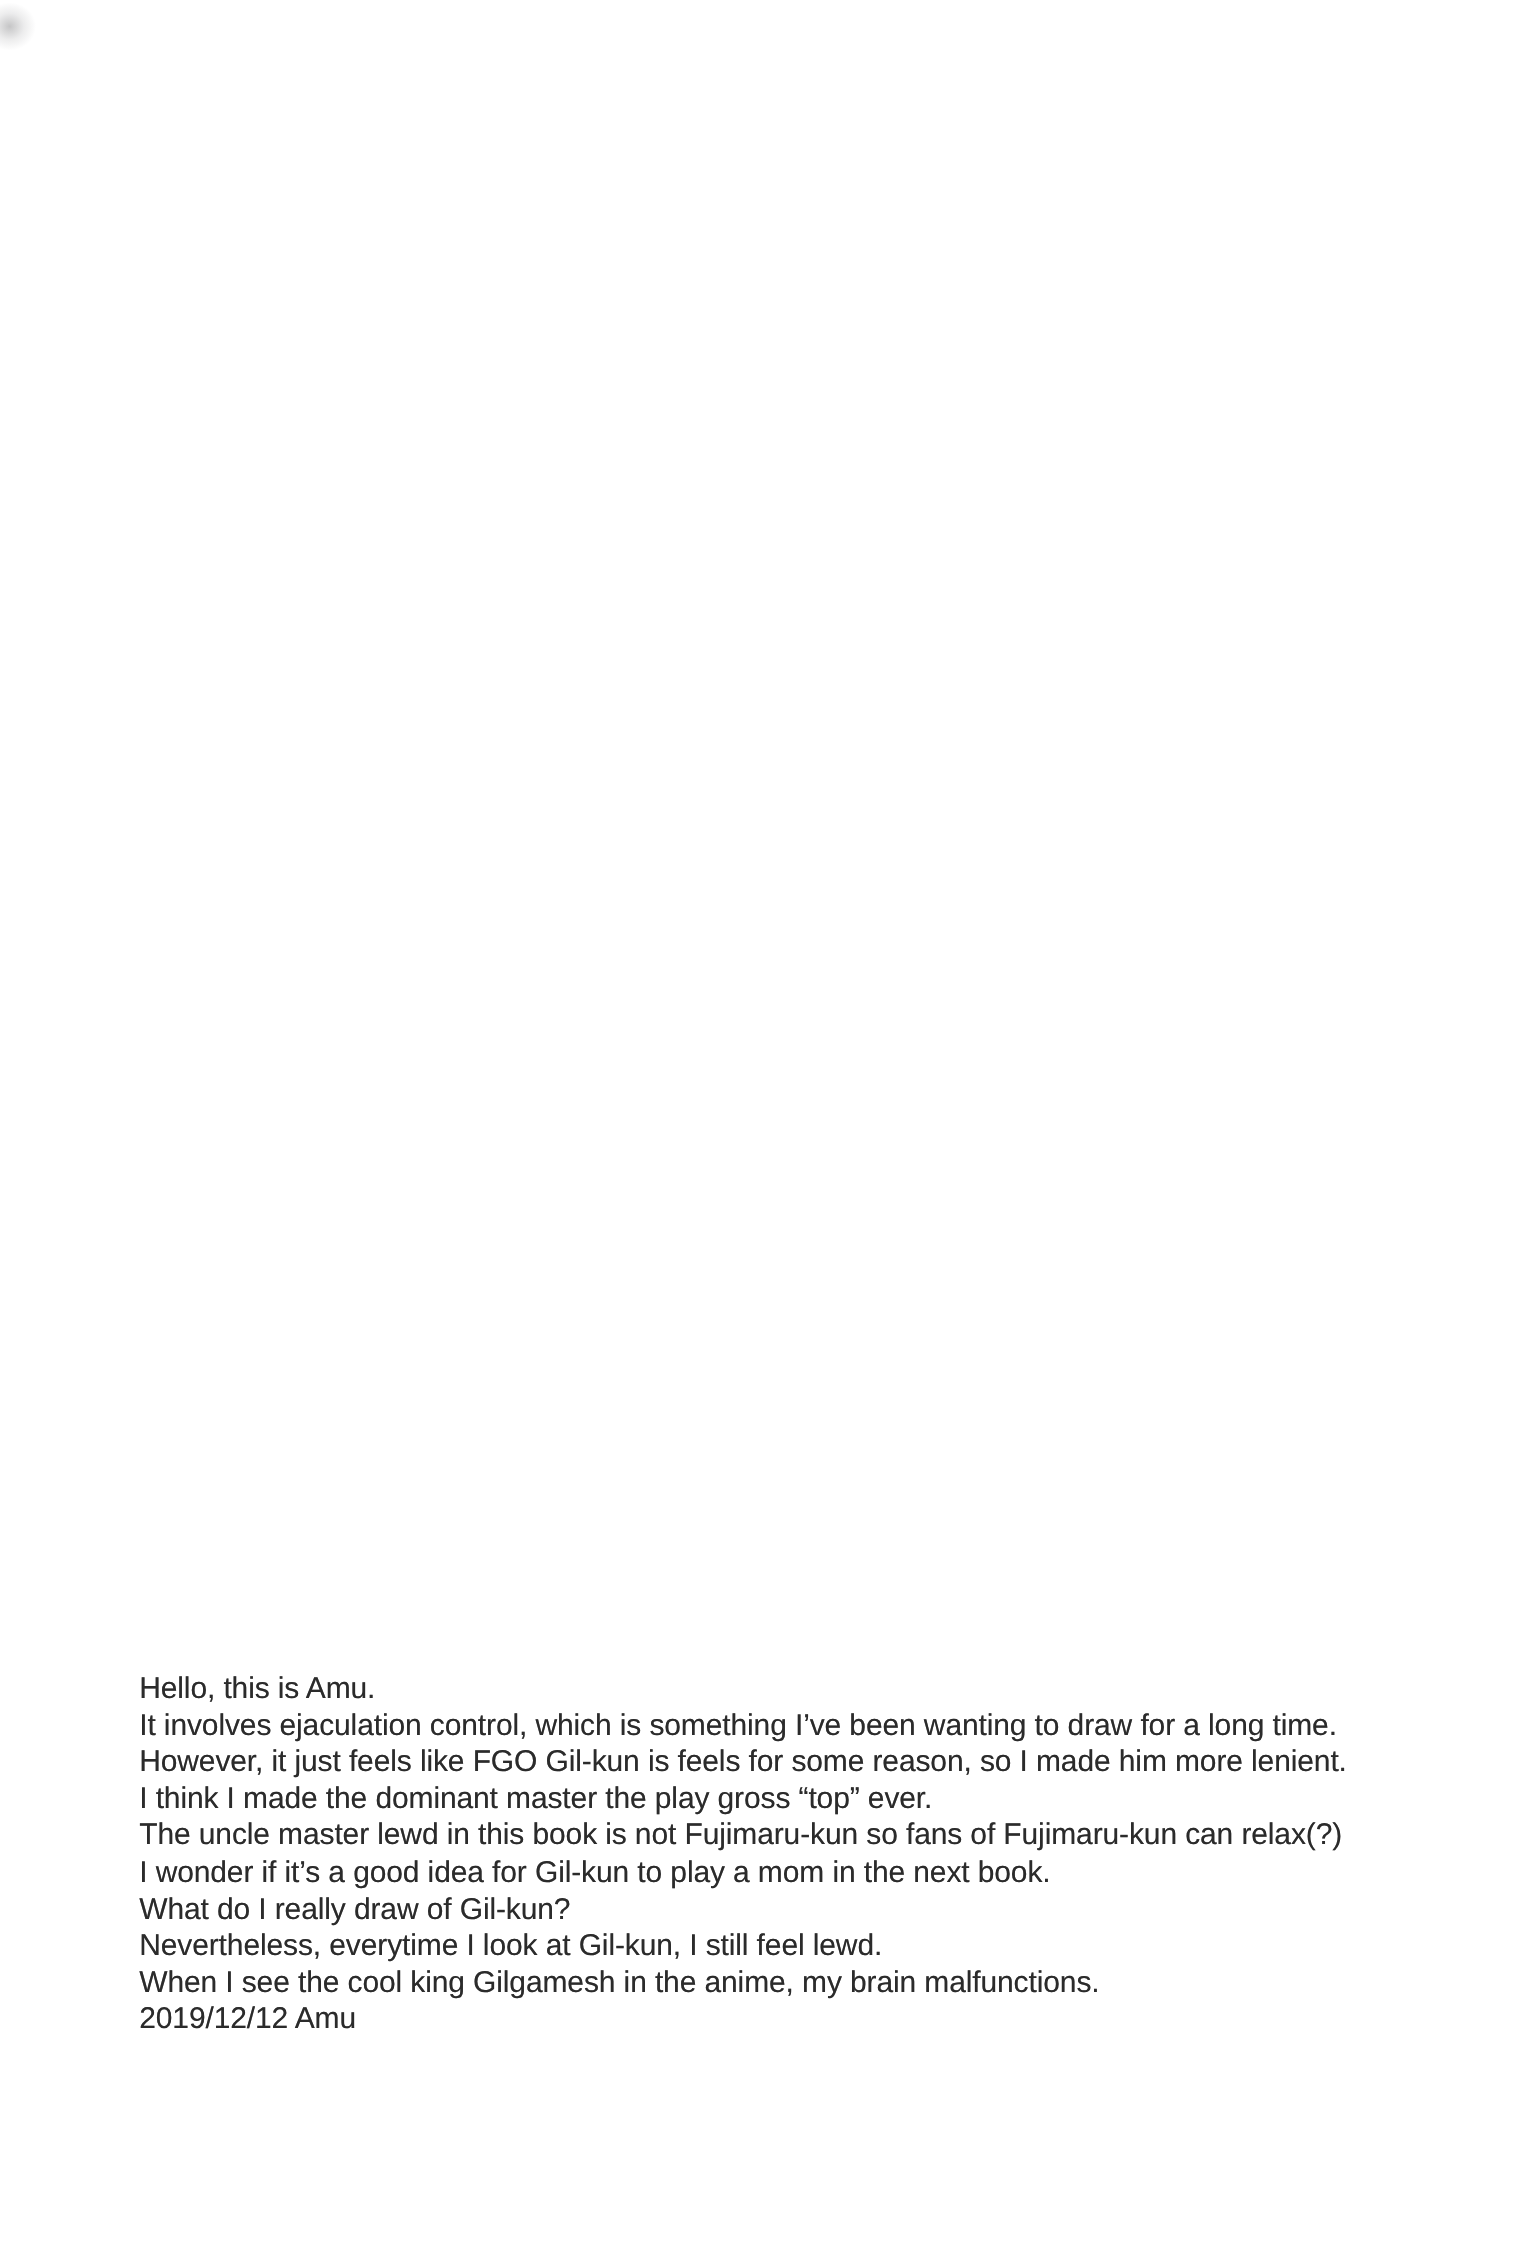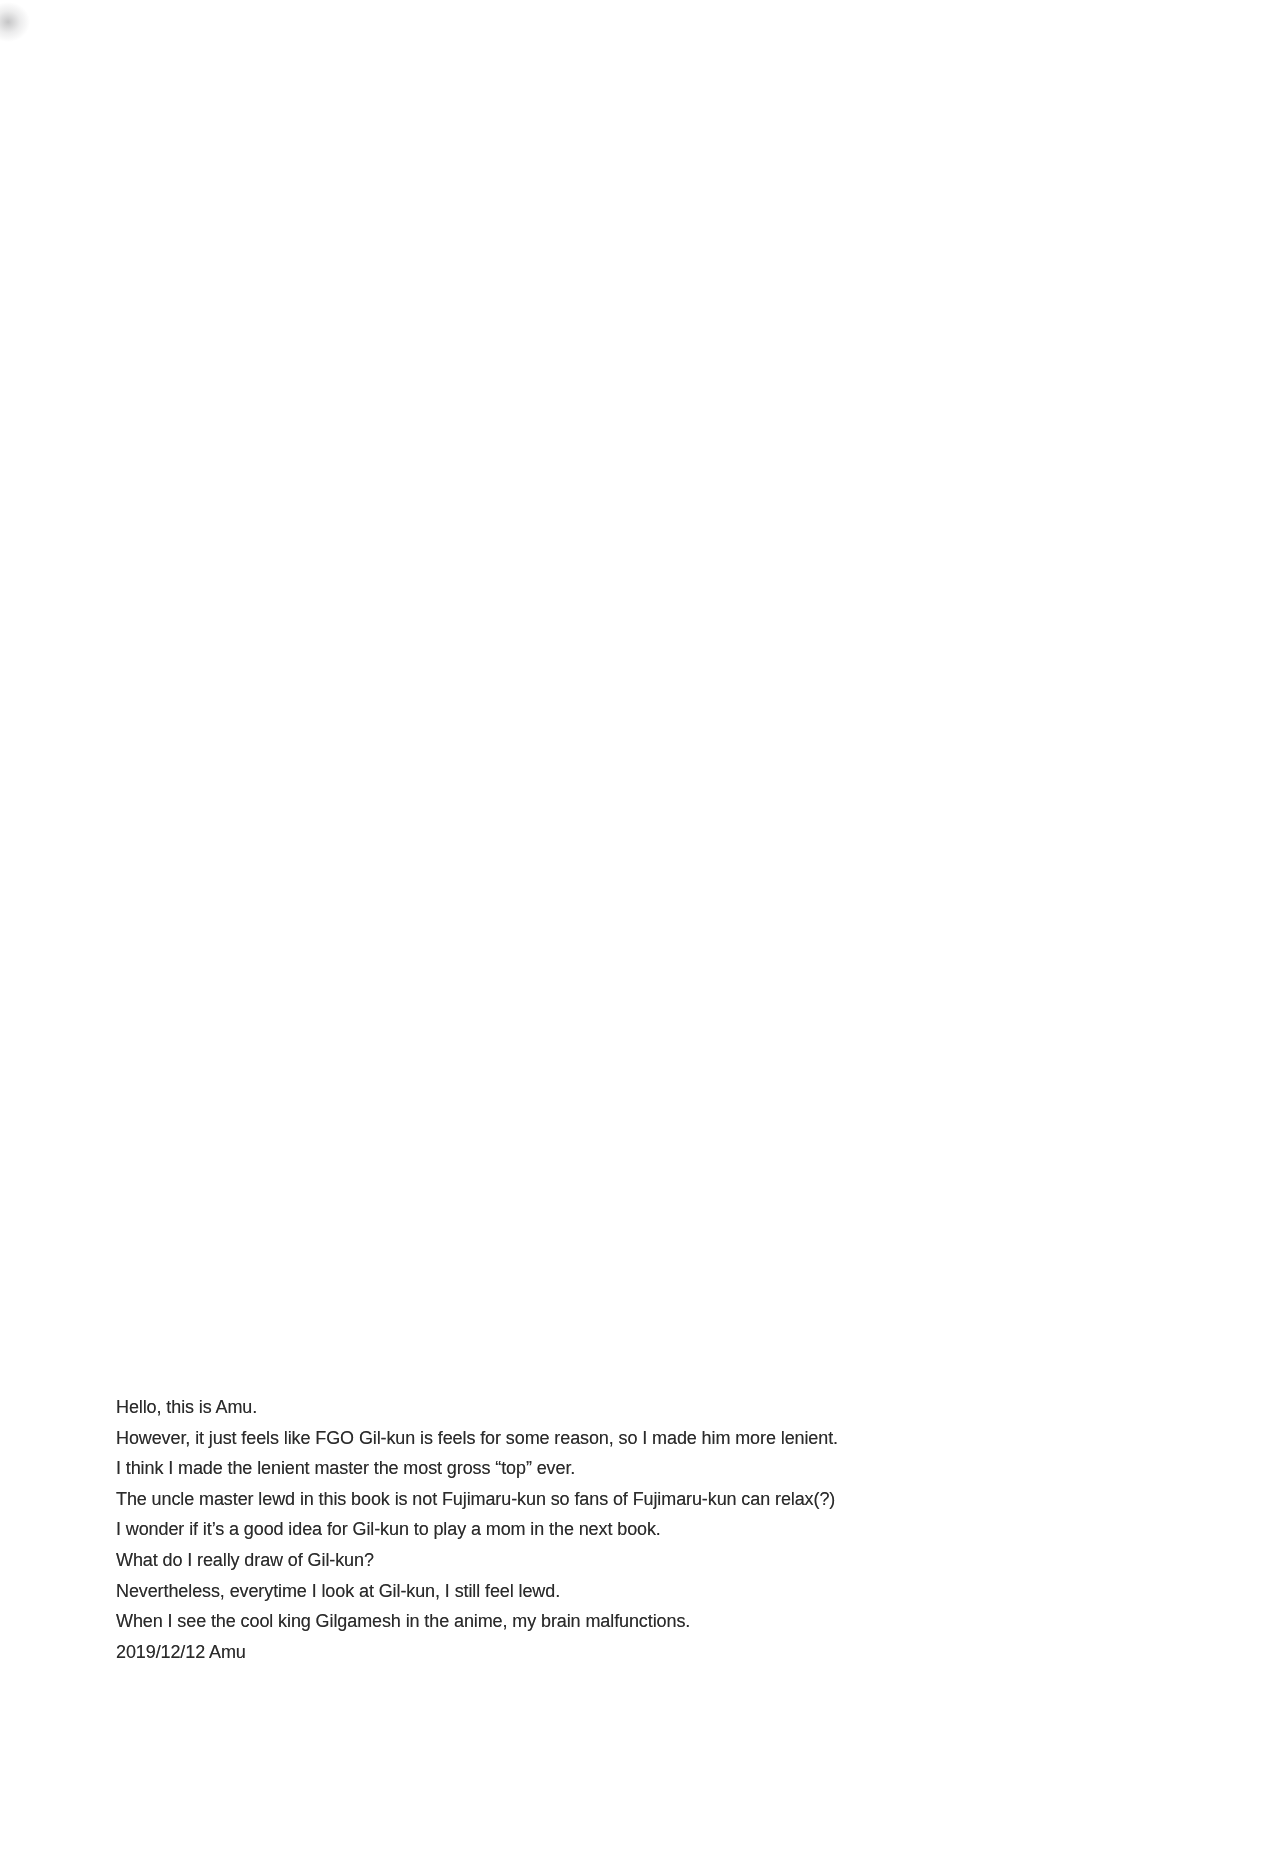--- a/index.html
+++ b/index.html
@@ -24,41 +24,42 @@
     height: 40px;
     background: radial-gradient(closest-side, rgba(150,150,152,0.55), rgba(180,180,182,0.25) 55%, rgba(255,255,255,0) 100%);
     pointer-events: none;
   }
   .afterword {
     position: absolute;
     left: 116px;
     top: 1392px;
     width: 1100px;
     color: #2b2b2b;
-    font-size: 18px;
+    font-size: 25px;
     line-height: 30.6px;
     letter-spacing: -0.1px;
     text-shadow: 0 0 0.5px rgba(43,43,43,0.55);
   }
   .afterword p {
     margin: 0;
     padding: 0;
     white-space: nowrap;
   }
 </style>
 </head>
 <body>
 
 <div class="page">
   <div class="scan-smudge"></div>
 
   <div class="afterword">
     <p>Hello, this is Amu.</p>
+    <p>It involves ejaculation control, which is something I’ve been wanting to draw for a long time.</p>
     <p>However, it just feels like FGO Gil-kun is feels for some reason, so I made him more lenient.</p>
-    <p>I think I made the lenient master the most gross “top” ever.</p>
+    <p>I think I made the dominant master the play gross “top” ever.</p>
     <p>The uncle master lewd in this book is not Fujimaru-kun so fans of Fujimaru-kun can relax(?)</p>
     <p>I wonder if it’s a good idea for Gil-kun to play a mom in the next book.</p>
     <p>What do I really draw of Gil-kun?</p>
     <p>Nevertheless, everytime I look at Gil-kun, I still feel lewd.</p>
     <p>When I see the cool king Gilgamesh in the anime, my brain malfunctions.</p>
     <p>2019/12/12 Amu</p>
   </div>
 </div>
 
 </body></html>

